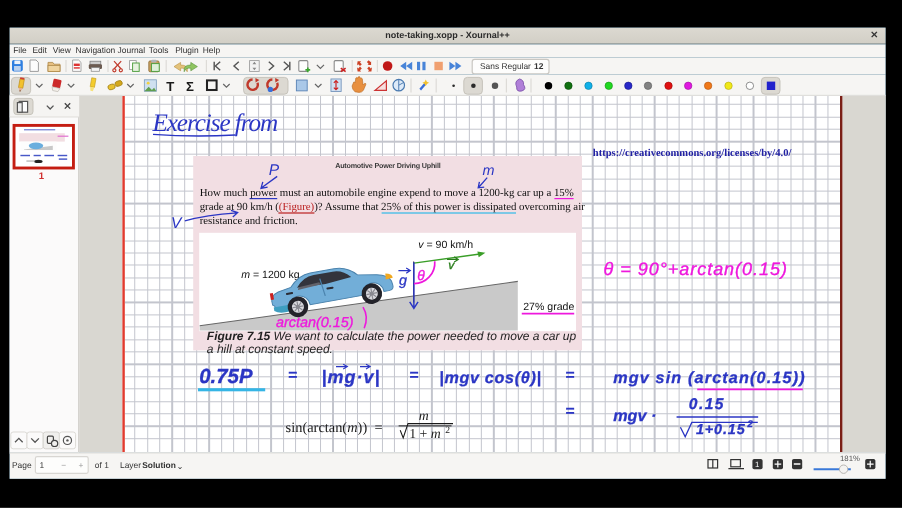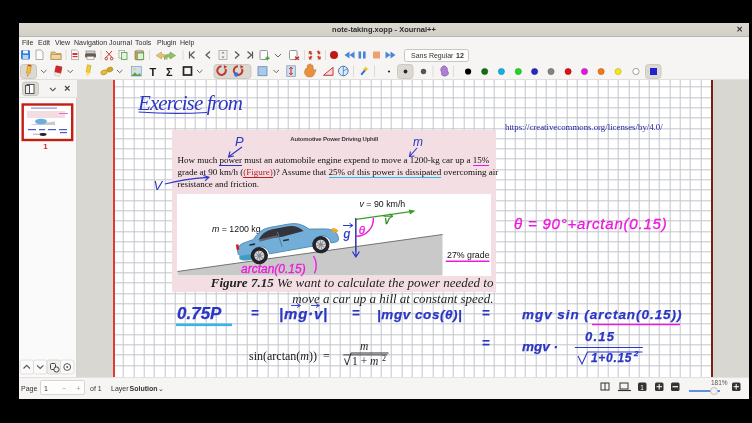--- a/index.html
+++ b/index.html
@@ -1,16 +1,16 @@
 <!DOCTYPE html>
 <html><head><meta charset="utf-8"><style>
 html,body{margin:0;padding:0;background:#000;width:752px;height:423px;overflow:hidden;}
 *{box-sizing:border-box;}
 body{font-family:"Liberation Sans",sans-serif;}
-#win{position:absolute;left:19px;top:23px;width:730px;height:376px;background:#0c4a6e;}
+#win{position:absolute;left:8px;top:23px;width:730px;height:376px;background:#0c4a6e;}
 #titlebar{position:absolute;left:0;top:0;width:730px;height:14px;background:linear-gradient(#dcd9d1,#d2cfc6);border-bottom:1px solid #b8b5ac;}
 #title{position:absolute;left:0;top:2px;width:100%;text-align:center;font-size:7.5px;font-weight:bold;color:#2b2b2b;}
 #closex{position:absolute;right:6px;top:2px;font-size:8px;color:#333;font-weight:bold;}
 #menubar{position:absolute;left:0;top:14px;width:730px;height:11px;background:#f6f5f3;}
 .mi{position:absolute;top:2px;font-size:7px;color:#2e2e2e;}
 #tb1{position:absolute;left:0;top:25px;width:730px;height:14px;background:#f6f5f3;}
 #tb2{position:absolute;left:0;top:39px;width:730px;height:18px;background:#f6f5f3;border-bottom:1px solid #e0dfdc;}
 #content{position:absolute;left:0;top:57px;width:730px;height:297px;background:#d9d7d1;}
 #sidebar{position:absolute;left:0;top:0;width:58px;height:297px;background:#fbfafa;border-right:1px solid #d5d3cf;}
 #canvas{position:absolute;left:59px;top:0;width:671px;height:297px;background:#d9d7d1;overflow:hidden;}
@@ -223,26 +223,26 @@
           <path d="M18 285.3 l3.2 3.2 3.2 -3.2" fill="none" stroke="#555" stroke-width="1.1"></path>
           <rect x="31.5" y="283.5" width="5" height="6" rx="1" fill="none" stroke="#444" stroke-width="1"></rect>
           <circle cx="37.5" cy="289.5" r="2.6" fill="#f0efed" stroke="#444" stroke-width="1"></circle>
           <circle cx="48.2" cy="287" r="3.4" fill="none" stroke="#555" stroke-width="1"></circle>
           <circle cx="48.2" cy="287" r="1" fill="#555"></circle>
         </g>
       </svg>
     </div>
     <div id="canvas">
       <div id="page">
-        <div style="position:absolute;left:390px;top:41.5px;font-family:'Liberation Serif',serif;font-weight:normal;font-size:8.8px;color:#2121a3;">https://creativecommons.org/licenses/by/4.0/</div>
+        <div style="position:absolute;left:390px;top:41.5px;font-family:'Liberation Serif',serif;font-weight:bold;font-size:8.8px;color:#2121a3;">https://creativecommons.org/licenses/by/4.0/</div>
         <div id="pinkbox" style="position:absolute;left:57.4px;top:50px;width:323.6px;height:162px;background:#f2dee3;">
           <div style="position:absolute;left:0;top:6px;width:100%;text-align:center;font-size:6px;font-weight:bold;color:#3a3a3a;letter-spacing:-0.18px;">Automotive Power Driving Uphill</div>
           <div style="position:absolute;left:5px;top:23.5px;white-space:nowrap;font-family:'Liberation Serif',serif;font-size:9.05px;line-height:12.4px;letter-spacing:-0.02px;color:#101010;">How much <span style="border-bottom:1.2px solid #2b36c4;">power</span> must an automobile engine expend to move a 1200-kg car up a <span style="border-bottom:1.4px solid #ee18dd;">15%</span><br>grade at 90 km/h (<span style="color:#b22;border-bottom:1px solid #b22;">(Figure)</span>)? Assume that <span style="border-bottom:1.8px solid #30bae8;">25% of this power is dissipated</span> overcoming air<br>resistance and friction.</div>
           <div style="position:absolute;left:5px;top:63.5px;width:313.2px;height:82px;background:#fff;"></div>
-          <div style="position:absolute;left:11px;top:144.5px;width:310px;font-family:Liberation Serif, serif;font-style:italic;font-size:13px;color:#222;text-align:right;"><b>Figure 7.15</b> We want to calculate the power needed to move a car up a hill at constant speed.</div>
+          <div style="position:absolute;left:11px;top:144.5px;width:310px;font-family:Liberation Sans, sans-serif;font-style:italic;font-size:10px;color:#222;"><b>Figure 7.15</b> We want to calculate the power needed to move a car up a hill at constant speed.</div>
         </div>
         <div style="position:absolute;left:74px;top:144px;font-size:8.8px;color:#111;padding-left:23px;"><i>m</i> = 1200 kg</div>
         <div style="position:absolute;left:244.5px;top:118.5px;font-size:8.8px;color:#111;"><i>v</i> = 90 km/h</div>
         <div style="position:absolute;left:332px;top:170px;font-size:8.8px;color:#111;">27% grade</div>
         <svg id="ink" style="position:absolute;left:-2px;top:0;" width="601" height="297" viewBox="105 80 601 297">
 
           <polygon points="169.4,271.5 434.5,234.5 434.5,275.5 169.4,275.5" fill="#c9c9c9"></polygon>
           <line x1="169.4" y1="271.5" x2="434.5" y2="234.5" stroke="#666" stroke-width="0.9"></line>
 
           <g transform="translate(221.9,227.4) rotate(-10.1)">

